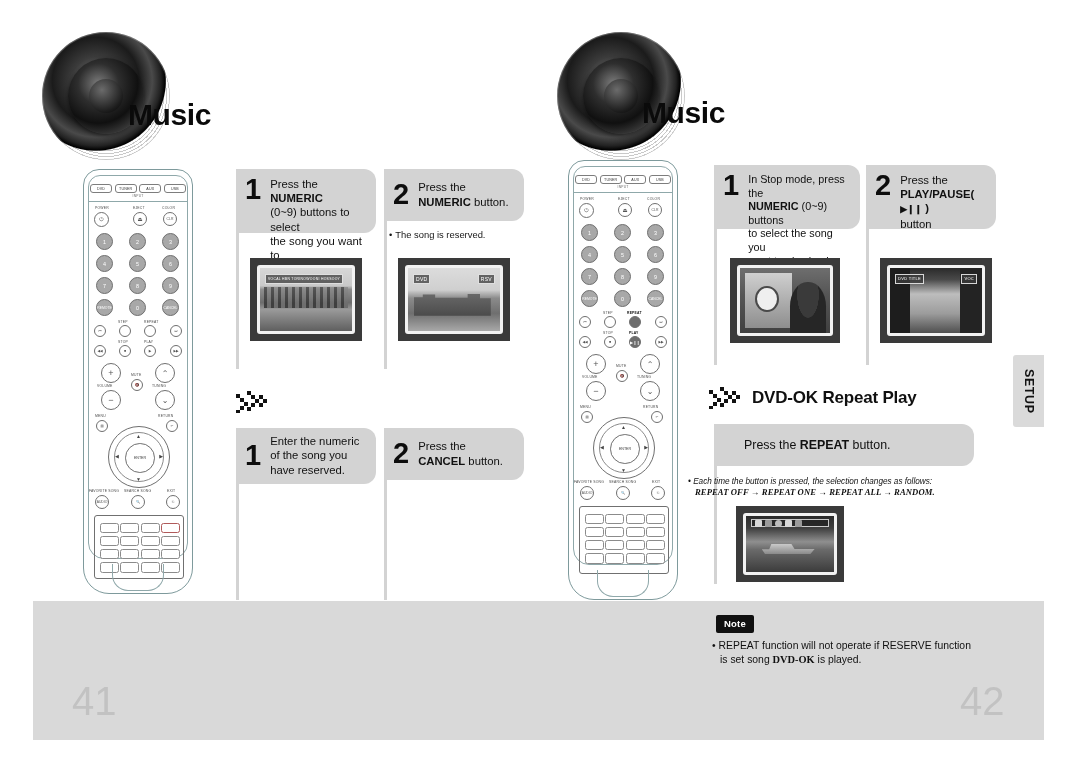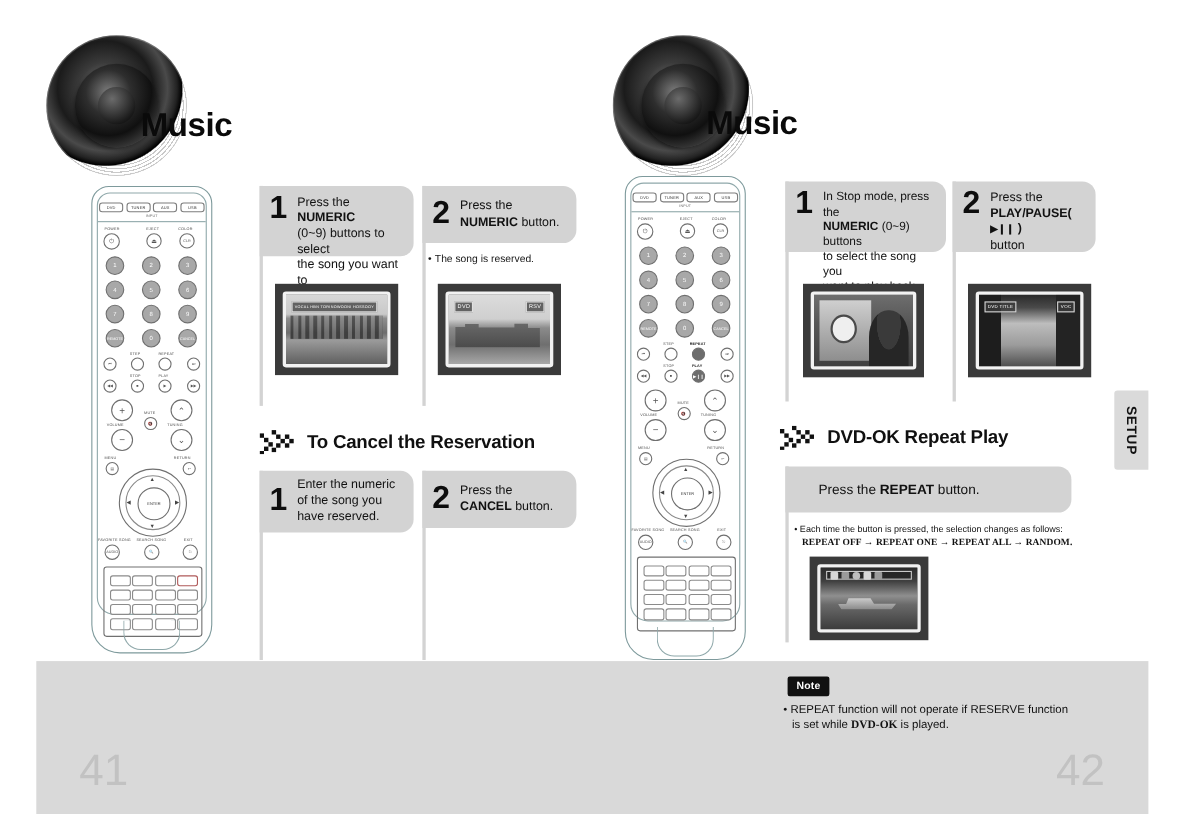--- a/index.html
+++ b/index.html
@@ -396,21 +396,20 @@
         <rect x="11" y="0" width="4" height="4"></rect>
           <rect x="15" y="4" width="4" height="4"></rect>
         <rect x="19" y="8" width="4" height="4"></rect>
           <rect x="15" y="12" width="4" height="4"></rect>
         <rect x="11" y="16" width="4" height="4"></rect>
         <rect x="23" y="4" width="4" height="4"></rect>
           <rect x="27" y="8" width="4" height="4"></rect>
         <rect x="23" y="12" width="4" height="4"></rect>
       </g>
     </svg>
-    <span class="label">To Cancel the Reservation</span>
   </div>
 
   <div class="step" style="left:236px;top:428px;width:140px;">
     <div class="bubble" style="width:140px;height:56px;align-items:center;">
       <div class="num">1</div>
       <div class="txt">Enter the numeric<br>of the song you<br>have reserved.</div>
     </div>
     <div class="rail" style="height:172px;"></div>
   </div>
   <div class="step" style="left:384px;top:428px;width:140px;">
@@ -576,21 +575,21 @@
     <span class="label">DVD-OK Repeat Play</span>
   </div>
 
   <div class="info-bubble" style="left:714px;top:424px;width:260px;height:42px;">
     <div class="t">Press the <b>REPEAT</b> button.</div>
   </div>
   <div class="step" style="left:714px;top:424px;width:3px;">
     <div class="rail" style="height:160px;"></div>
   </div>
 
-  <div class="seq-note" style="left:722px;top:476px;width:270px;">
+  <div class="seq-note" style="left:688px;top:476px;width:270px;font-style:italic;">
     <span>•</span>
     <span>Each time the button is pressed, the selection changes as follows:</span>
     <div class="seq" style="margin-left:7px;">REPEAT OFF → REPEAT ONE → REPEAT ALL → RANDOM.</div>
   </div>
 
   <div class="tv" style="left:736px;top:506px;width:108px;height:76px;">
     <div class="inner">
       <div class="scene scene-boat"></div>
       <div class="osdbar">
         <i></i>
@@ -599,16 +598,16 @@
         <i></i>
         <i class="c2"></i>
       </div>
     </div>
   </div>
 
   <div class="note-tag" style="left:716px;top:615px;">Note</div>
   <div class="note-body" style="left:712px;top:639px;width:320px;">
     <span>•</span>
     <span>REPEAT function will not operate if RESERVE function</span><br>
-    <span style="margin-left:8px;">is set while </span><b>DVD-OK</b><span> is played.</span>
+    <span style="margin-left:8px;">is set song </span><b>DVD-OK</b><span> is played.</span>
   </div>
 
 </div>
 
 </body></html>

